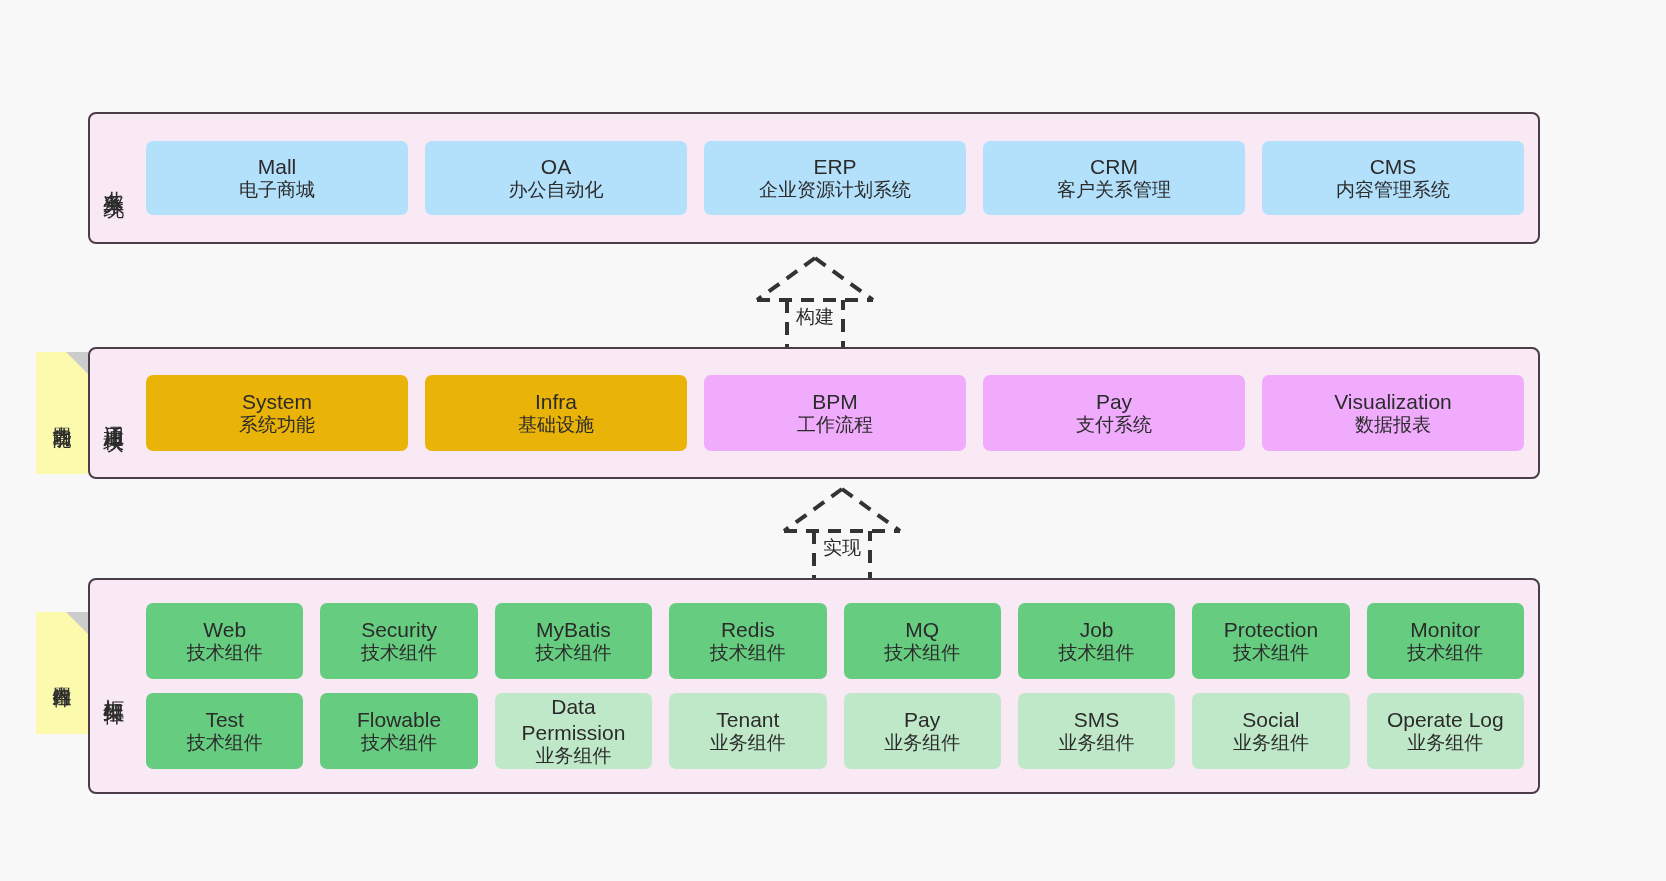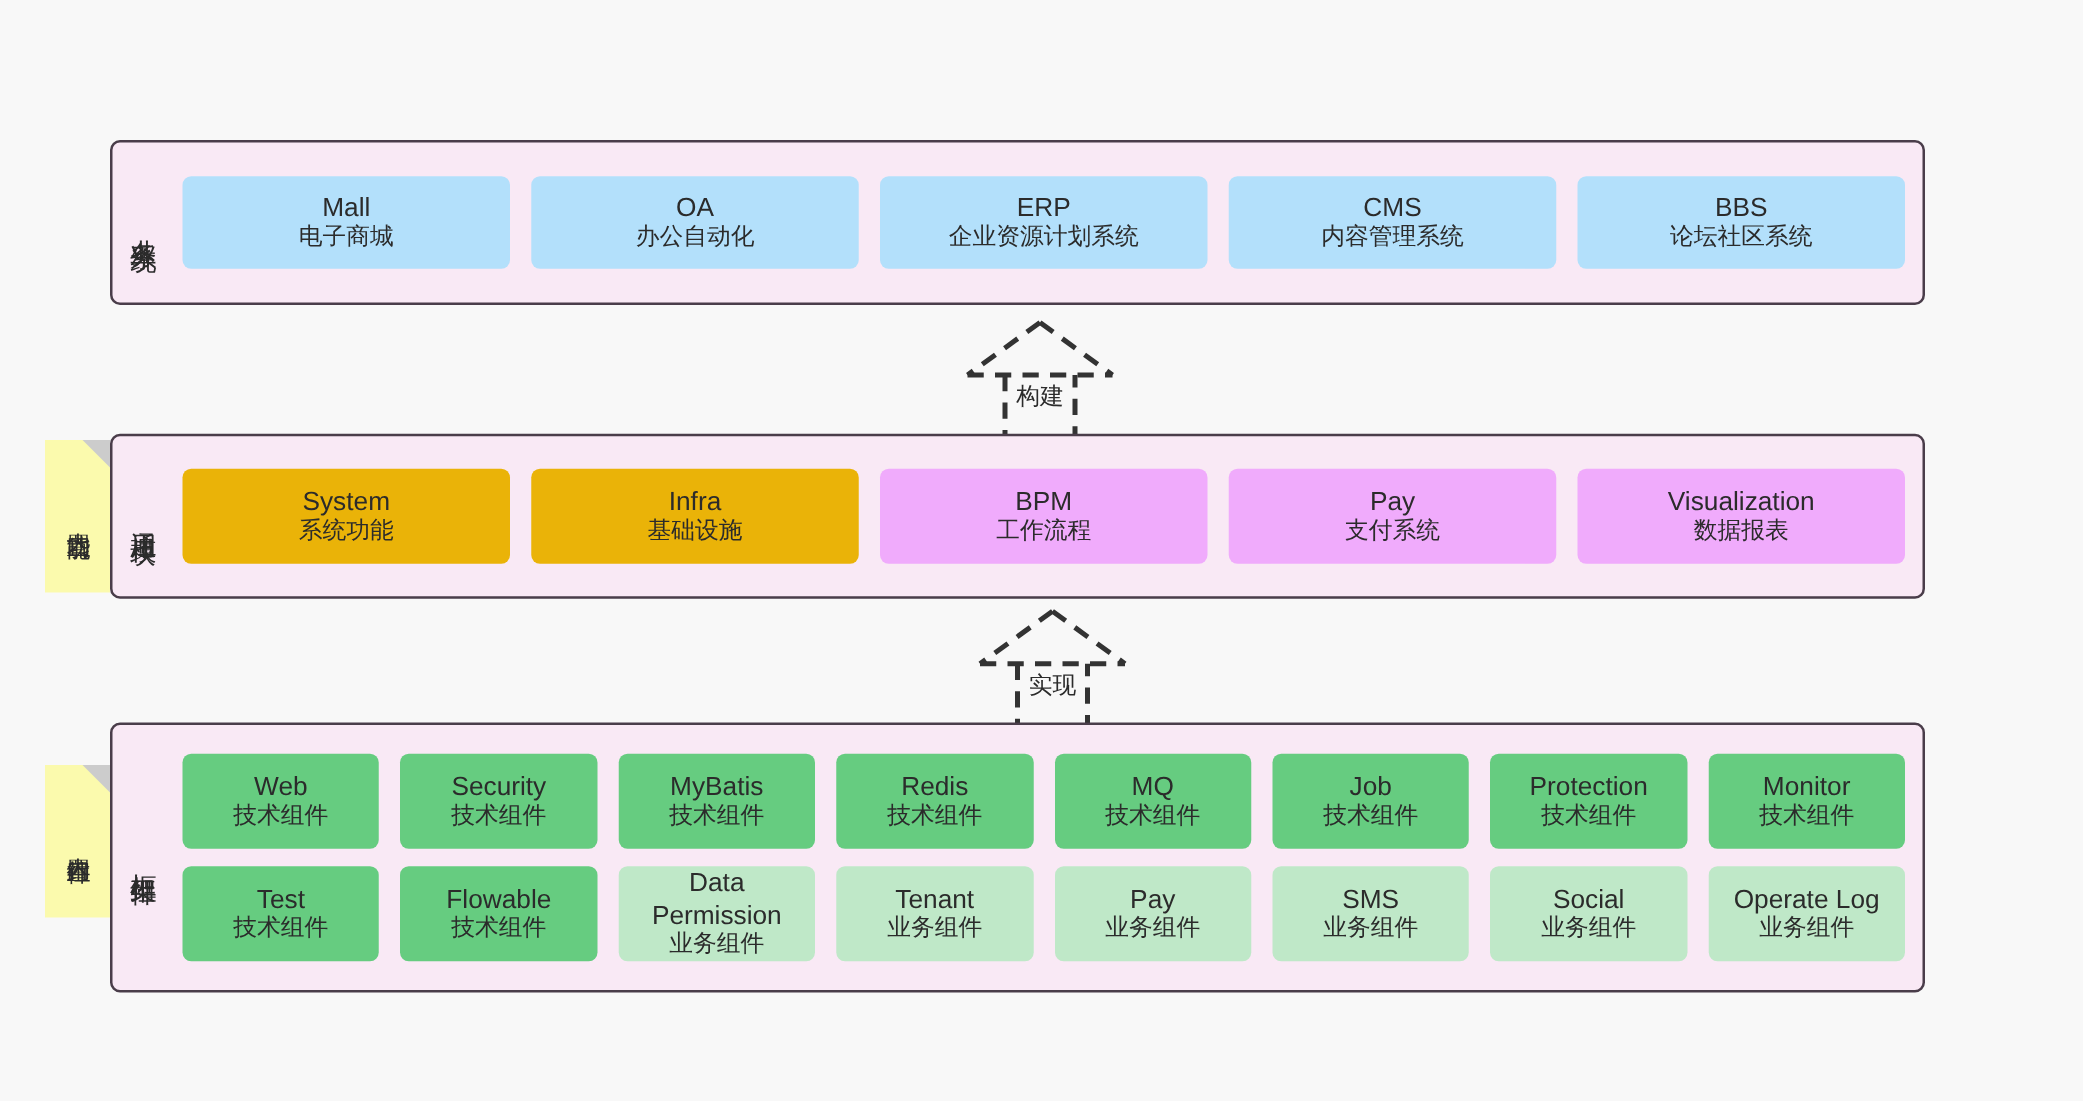--- a/index.html
+++ b/index.html
@@ -153,21 +153,21 @@
     position: absolute;
     left: 0;
     width: 200px;
     top: 52px;
     text-align: center;
     font-size: 19px;
     color: #2b2b2b;
     pointer-events: none;
     user-select: none;
   }
-  #arrow-build     { left: 732px; top: 252px; }
+  #arrow-build     { left: 715px; top: 252px; }
   #arrow-implement { left: 757px; top: 483px; }
 </style>
 </head>
 <body>
 
 <div class="canvas">
 
   <div class="section" id="sec-business">
     <div class="section-label">业务系统</div>
     <div class="cards">
@@ -178,26 +178,26 @@
         </div>
         <div class="card c-blue">
           <div class="title">OA</div>
           <div class="subtitle">办公自动化</div>
         </div>
         <div class="card c-blue">
           <div class="title">ERP</div>
           <div class="subtitle">企业资源计划系统</div>
         </div>
         <div class="card c-blue">
+          <div class="title">CRM</div>
+          <div class="subtitle">客户关系管理</div>
+        </div>
+        <div class="card c-blue">
           <div class="title">CMS</div>
           <div class="subtitle">内容管理系统</div>
-        </div>
-        <div class="card c-blue">
-          <div class="title">BBS</div>
-          <div class="subtitle">论坛社区系统</div>
         </div>
       </div>
     </div>
   </div>
 
   <div class="arrow" id="arrow-build">
     <svg width="200" height="110" viewBox="0 0 200 110" aria-hidden="true">
       <path d="M100 6 L158 48" stroke="#333333" stroke-width="4" fill="none" stroke-dasharray="13 9" stroke-linecap="butt"></path>
       <path d="M100 6 L42 48" stroke="#333333" stroke-width="4" fill="none" stroke-dasharray="13 9" stroke-linecap="butt"></path>
       <path d="M42 48 L158 48" stroke="#333333" stroke-width="4" fill="none" stroke-dasharray="13 9" stroke-linecap="butt"></path>

